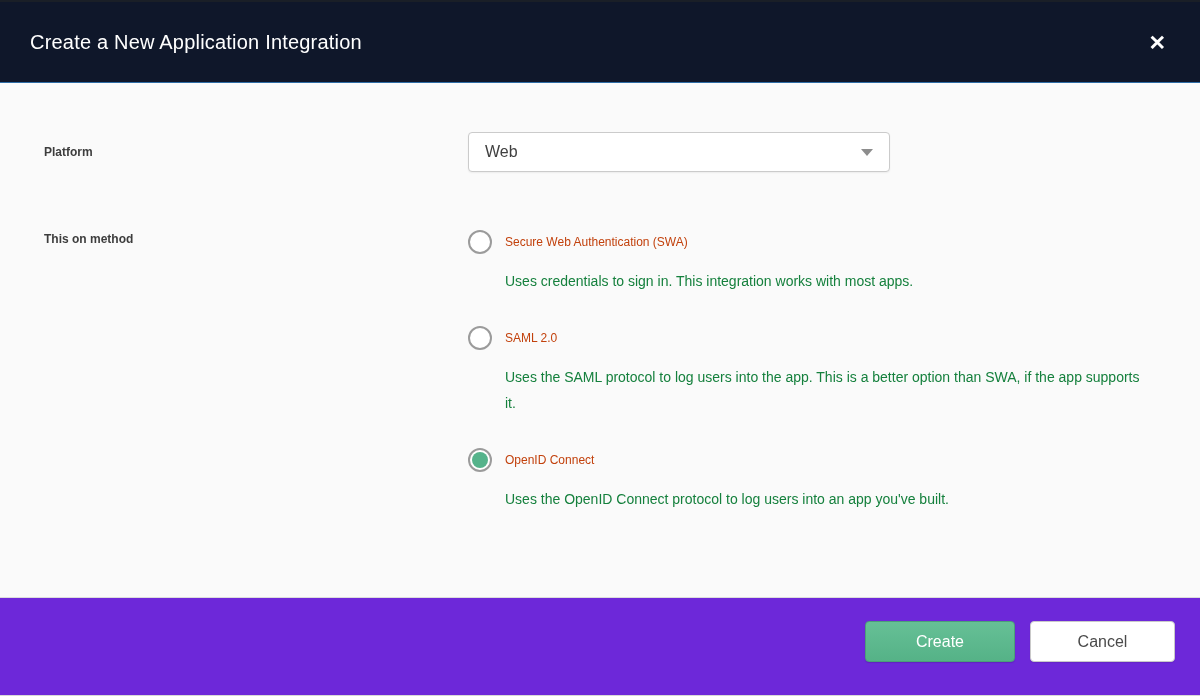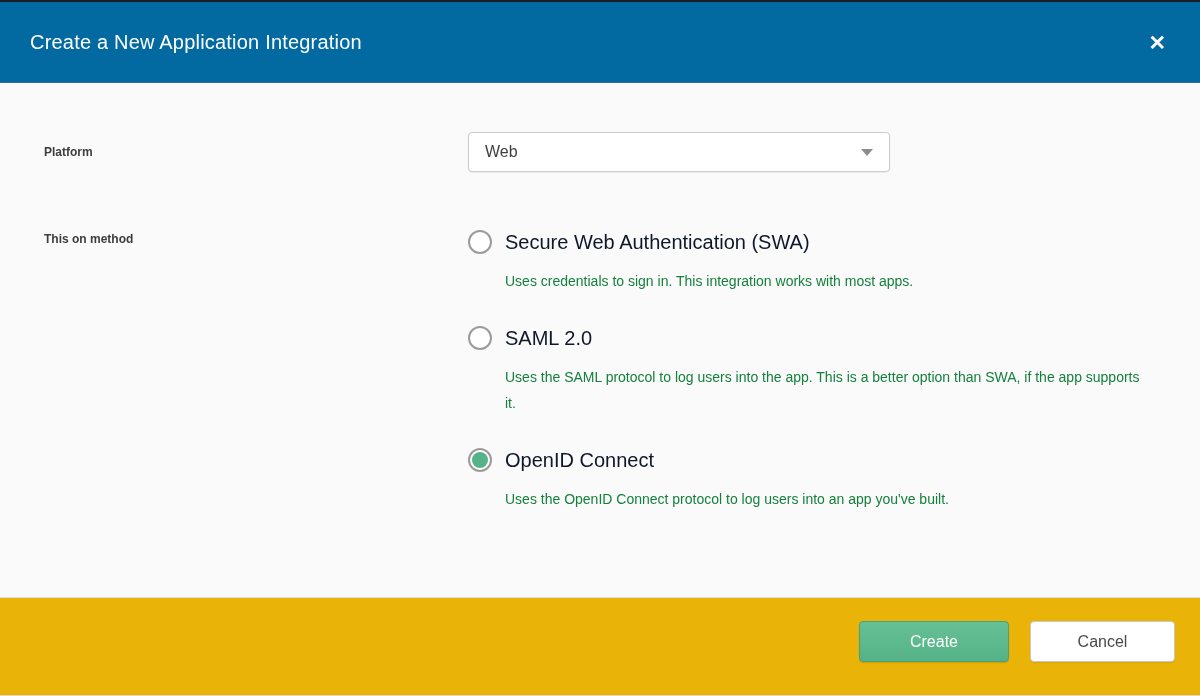--- a/index.html
+++ b/index.html
@@ -18,21 +18,21 @@
     border-bottom: 1px solid #d8d8d8;
   }
   .top-strip {
     height: 2px;
     background: #1a1f27;
     flex: 0 0 auto;
   }
   .modal-header {
     flex: 0 0 auto;
     height: 81px;
-    background: #0369a1;
+    background: #0f172a;
     border-bottom: 1px solid #2e6da6;
     display: flex;
     align-items: center;
     padding: 0 30px;
   }
   .modal-title {
     font-size: 20px;
     font-weight: 400;
     color: #ffffff;
     letter-spacing: 0.2px;
@@ -106,39 +106,39 @@
     position: relative;
   }
   .radio.checked::after {
     content: "";
     position: absolute;
     top: 2px; left: 2px; right: 2px; bottom: 2px;
     background: #55b38b;
     border-radius: 50%;
   }
   .option-label {
-    font-size: 20px;
-    color: #0f172a;
+    font-size: 12px;
+    color: #c2410c;
   }
   .option-desc {
     margin: 14px 0 0 37px;
     max-width: 642px;
     font-size: 14px;
     line-height: 26px;
     color: #15803d;
   }
   .modal-footer {
     flex: 0 0 auto;
     height: 98px;
-    background: #eab308;
+    background: #6d28d9;
     border-top: 1px solid #dcdcdc;
     display: flex;
     align-items: center;
     justify-content: flex-end;
-    gap: 21px;
+    gap: 15px;
     padding: 0 25px 10px 25px;
   }
   .btn {
     height: 41px;
     border-radius: 4px;
     font-family: "Liberation Sans", sans-serif;
     font-size: 16px;
     cursor: pointer;
   }
   .btn-create {

